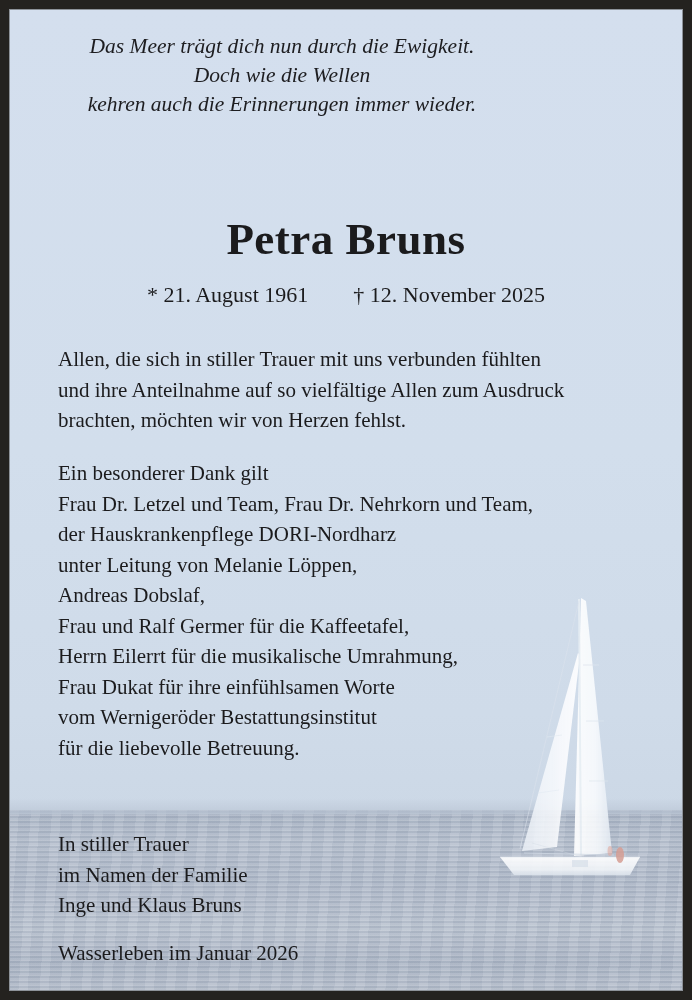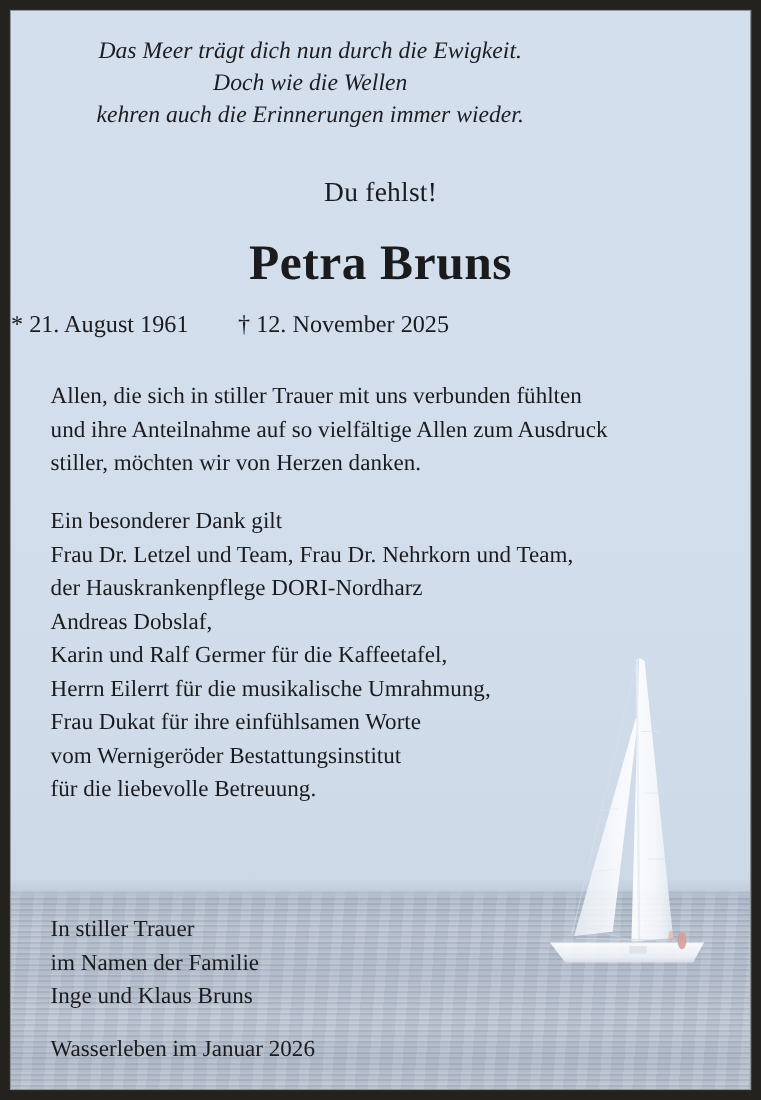--- a/index.html
+++ b/index.html
@@ -138,27 +138,28 @@
     font-size: 45px;
     font-weight: bold;
     letter-spacing: 0.5px;
   }
 
   .dates {
     position: absolute;
     left: 0;
     top: 272px;
     width: 672px;
+    text-align: center;
     font-size: 22px;
   }
   .dates .gap { display: inline-block; width: 34px; }
 
   .body-block {
     position: absolute;
-    left: 36px;
+    left: 48px;
     width: 620px;
     font-size: 21px;
     line-height: 30.5px;
   }
   .body-block div { white-space: nowrap; }
 
   .para-thanks { top: 334px; }
   .para-special { top: 448px; }
   .para-mourning { top: 819px; }
   .para-place { top: 928px; }
@@ -224,44 +225,44 @@
     </svg>
 
     <div class="text-layer">
 
       <div class="epigraph">
         <div>Das Meer trägt dich nun durch die Ewigkeit.</div>
         <div>Doch wie die Wellen</div>
         <div>kehren auch die Erinnerungen immer wieder.</div>
       </div>
 
-      <div class="fehlst">Du fehlst!</div>
 
       <div class="name">Petra Bruns</div>
 
       <div class="dates">
         <span>*</span>
         <span>21. August 1961</span>
         <span class="gap"></span>
         <span>†</span>
         <span>12. November 2025</span>
       </div>
 
       <div class="body-block para-thanks">
         <div>Allen, die sich in stiller Trauer mit uns verbunden fühlten</div>
         <div>und ihre Anteilnahme auf so vielfältige Allen zum Ausdruck</div>
-        <div>stiller, möchten wir von Herzen danken.</div>
+        <div>brachten, möchten wir von Herzen fehlst.</div>
       </div>
 
       <div class="body-block para-special">
         <div>Ein besonderer Dank gilt</div>
         <div>Frau Dr. Letzel und Team, Frau Dr. Nehrkorn und Team,</div>
         <div>der Hauskrankenpflege DORI-Nordharz</div>
+        <div>unter Leitung von Melanie Löppen,</div>
         <div>Andreas Dobslaf,</div>
-        <div>Karin und Ralf Germer für die Kaffeetafel,</div>
+        <div>Frau und Ralf Germer für die Kaffeetafel,</div>
         <div>Herrn Eilerrt für die musikalische Umrahmung,</div>
         <div>Frau Dukat für ihre einfühlsamen Worte</div>
         <div>vom Wernigeröder Bestattungsinstitut</div>
         <div>für die liebevolle Betreuung.</div>
       </div>
 
       <div class="body-block para-mourning">
         <div>In stiller Trauer</div>
         <div>im Namen der Familie</div>
         <div class="strong">Inge und Klaus Bruns</div>

